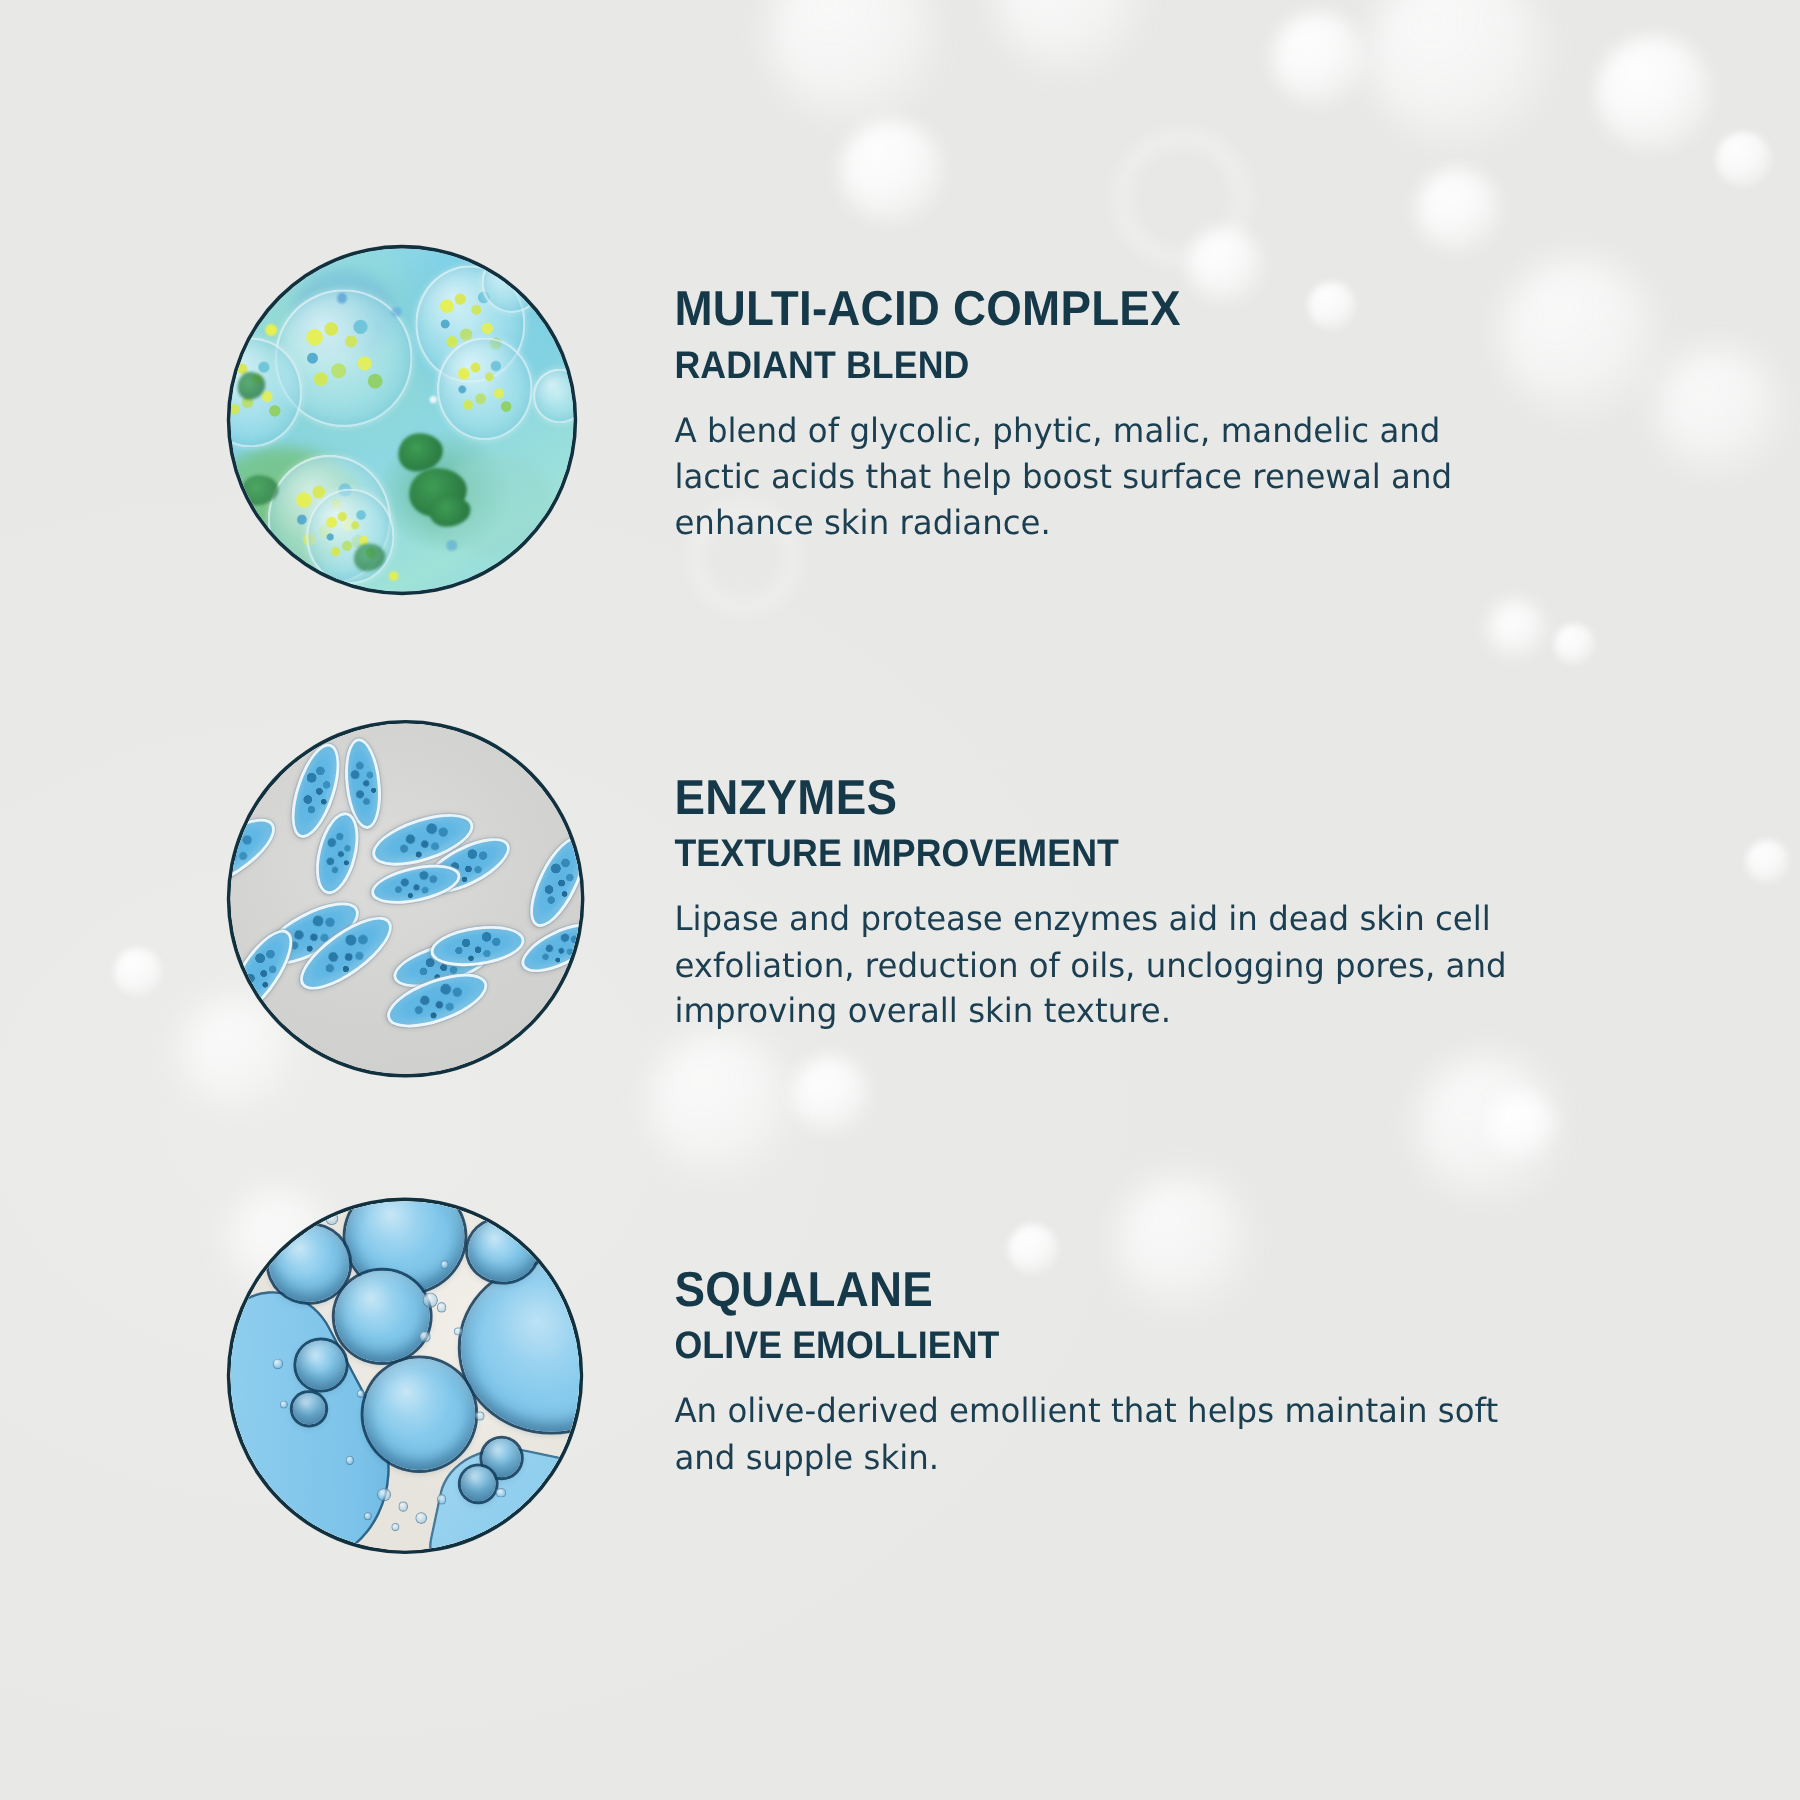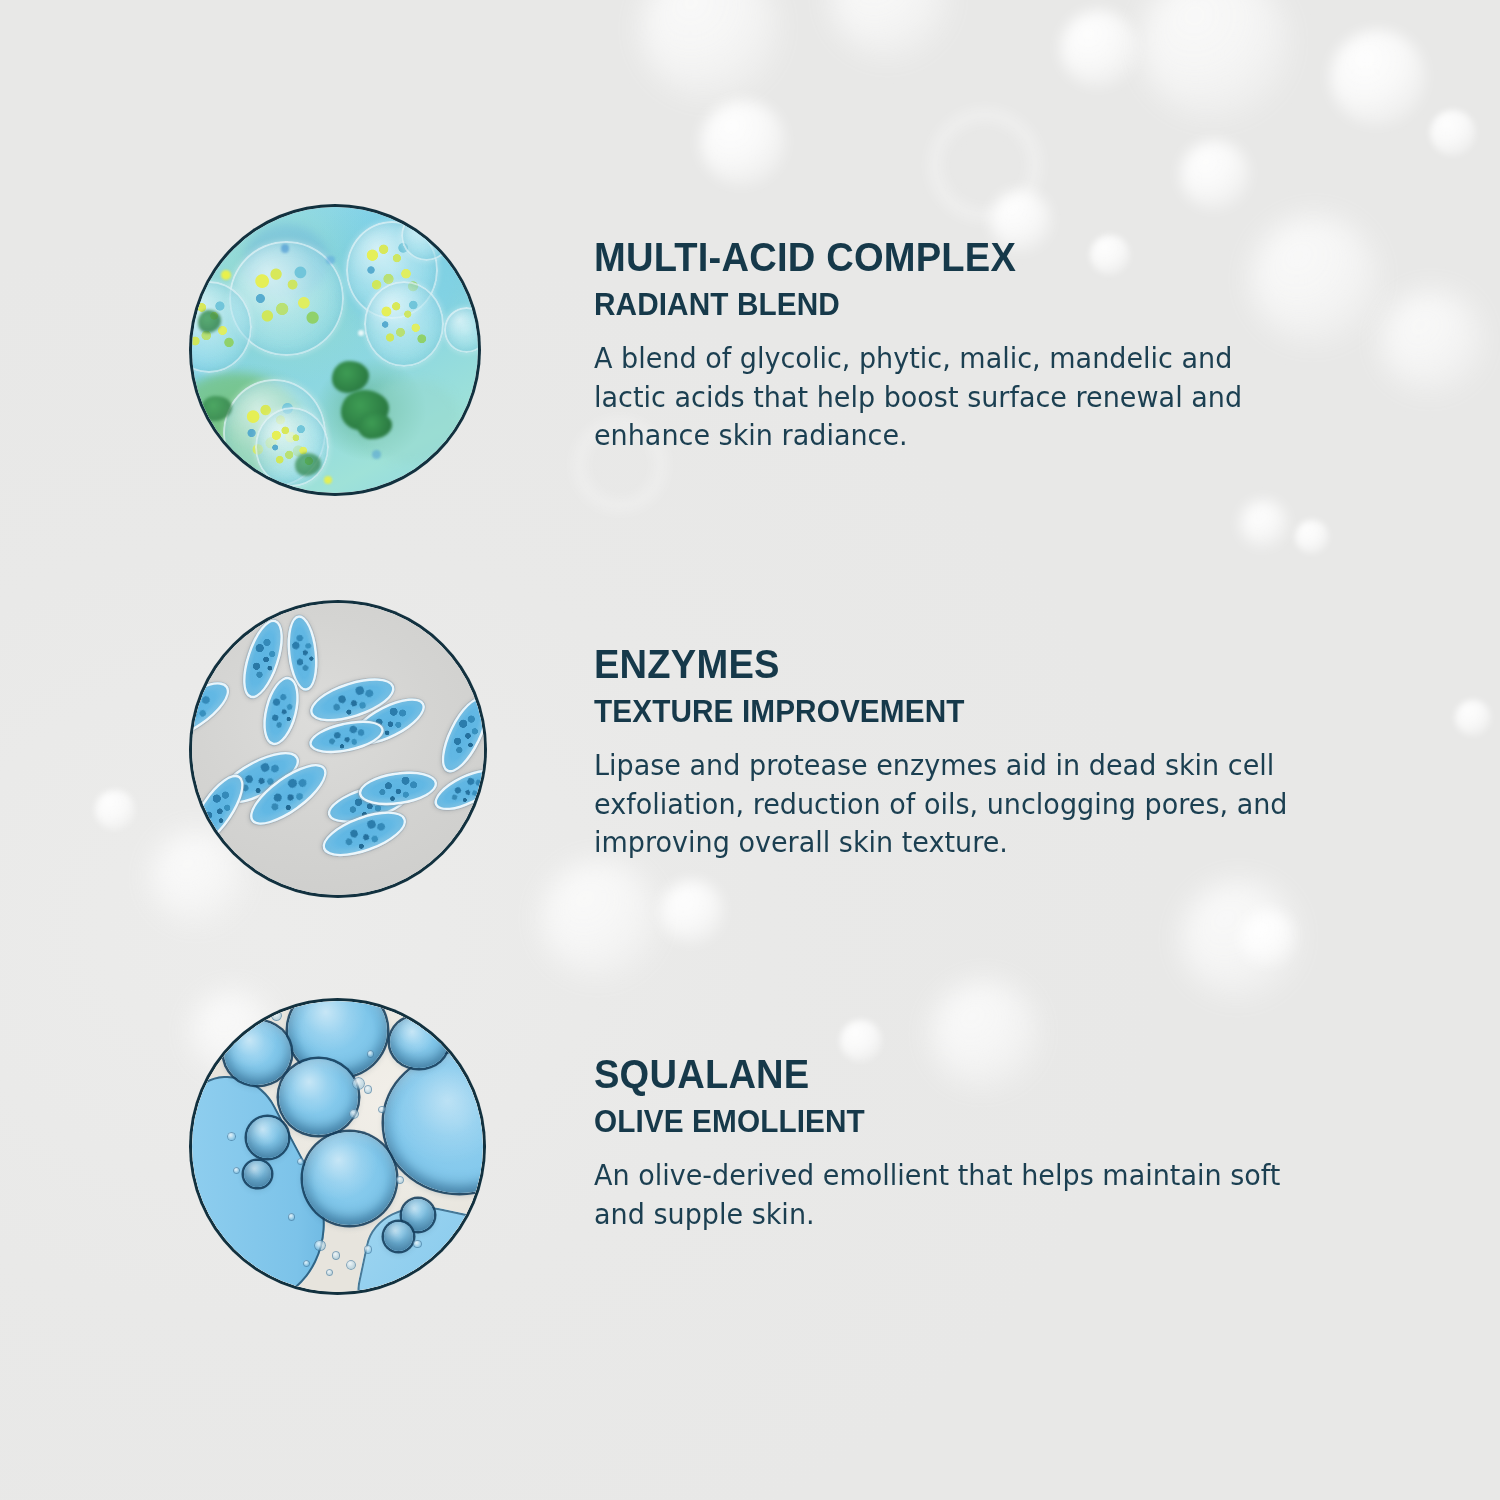--- a/index.html
+++ b/index.html
@@ -194,21 +194,21 @@
     border-radius: 50%;
     background:
       radial-gradient(circle at 40% 34%, rgba(255,255,255,0.75) 0%, rgba(255,255,255,0.2) 42%, rgba(255,255,255,0) 62%),
       radial-gradient(circle at 50% 50%, rgba(160,205,228,0.55) 0%, rgba(120,180,212,0.4) 72%, rgba(70,130,170,0.45) 100%);
     box-shadow: inset 0 0 0 1px rgba(40,90,130,0.45);
   }
 
   
   .textblock {
     position: absolute;
-    left: 594px;
+    left: 562px;
     width: 760px;
     color: #16394a;
   }
   .ing-title {
     font-family: "Liberation Sans", sans-serif;
     font-weight: bold;
     font-size: 41px;
     line-height: 1.04;
     letter-spacing: 0.2px;
     margin: 0 0 8px 0;

